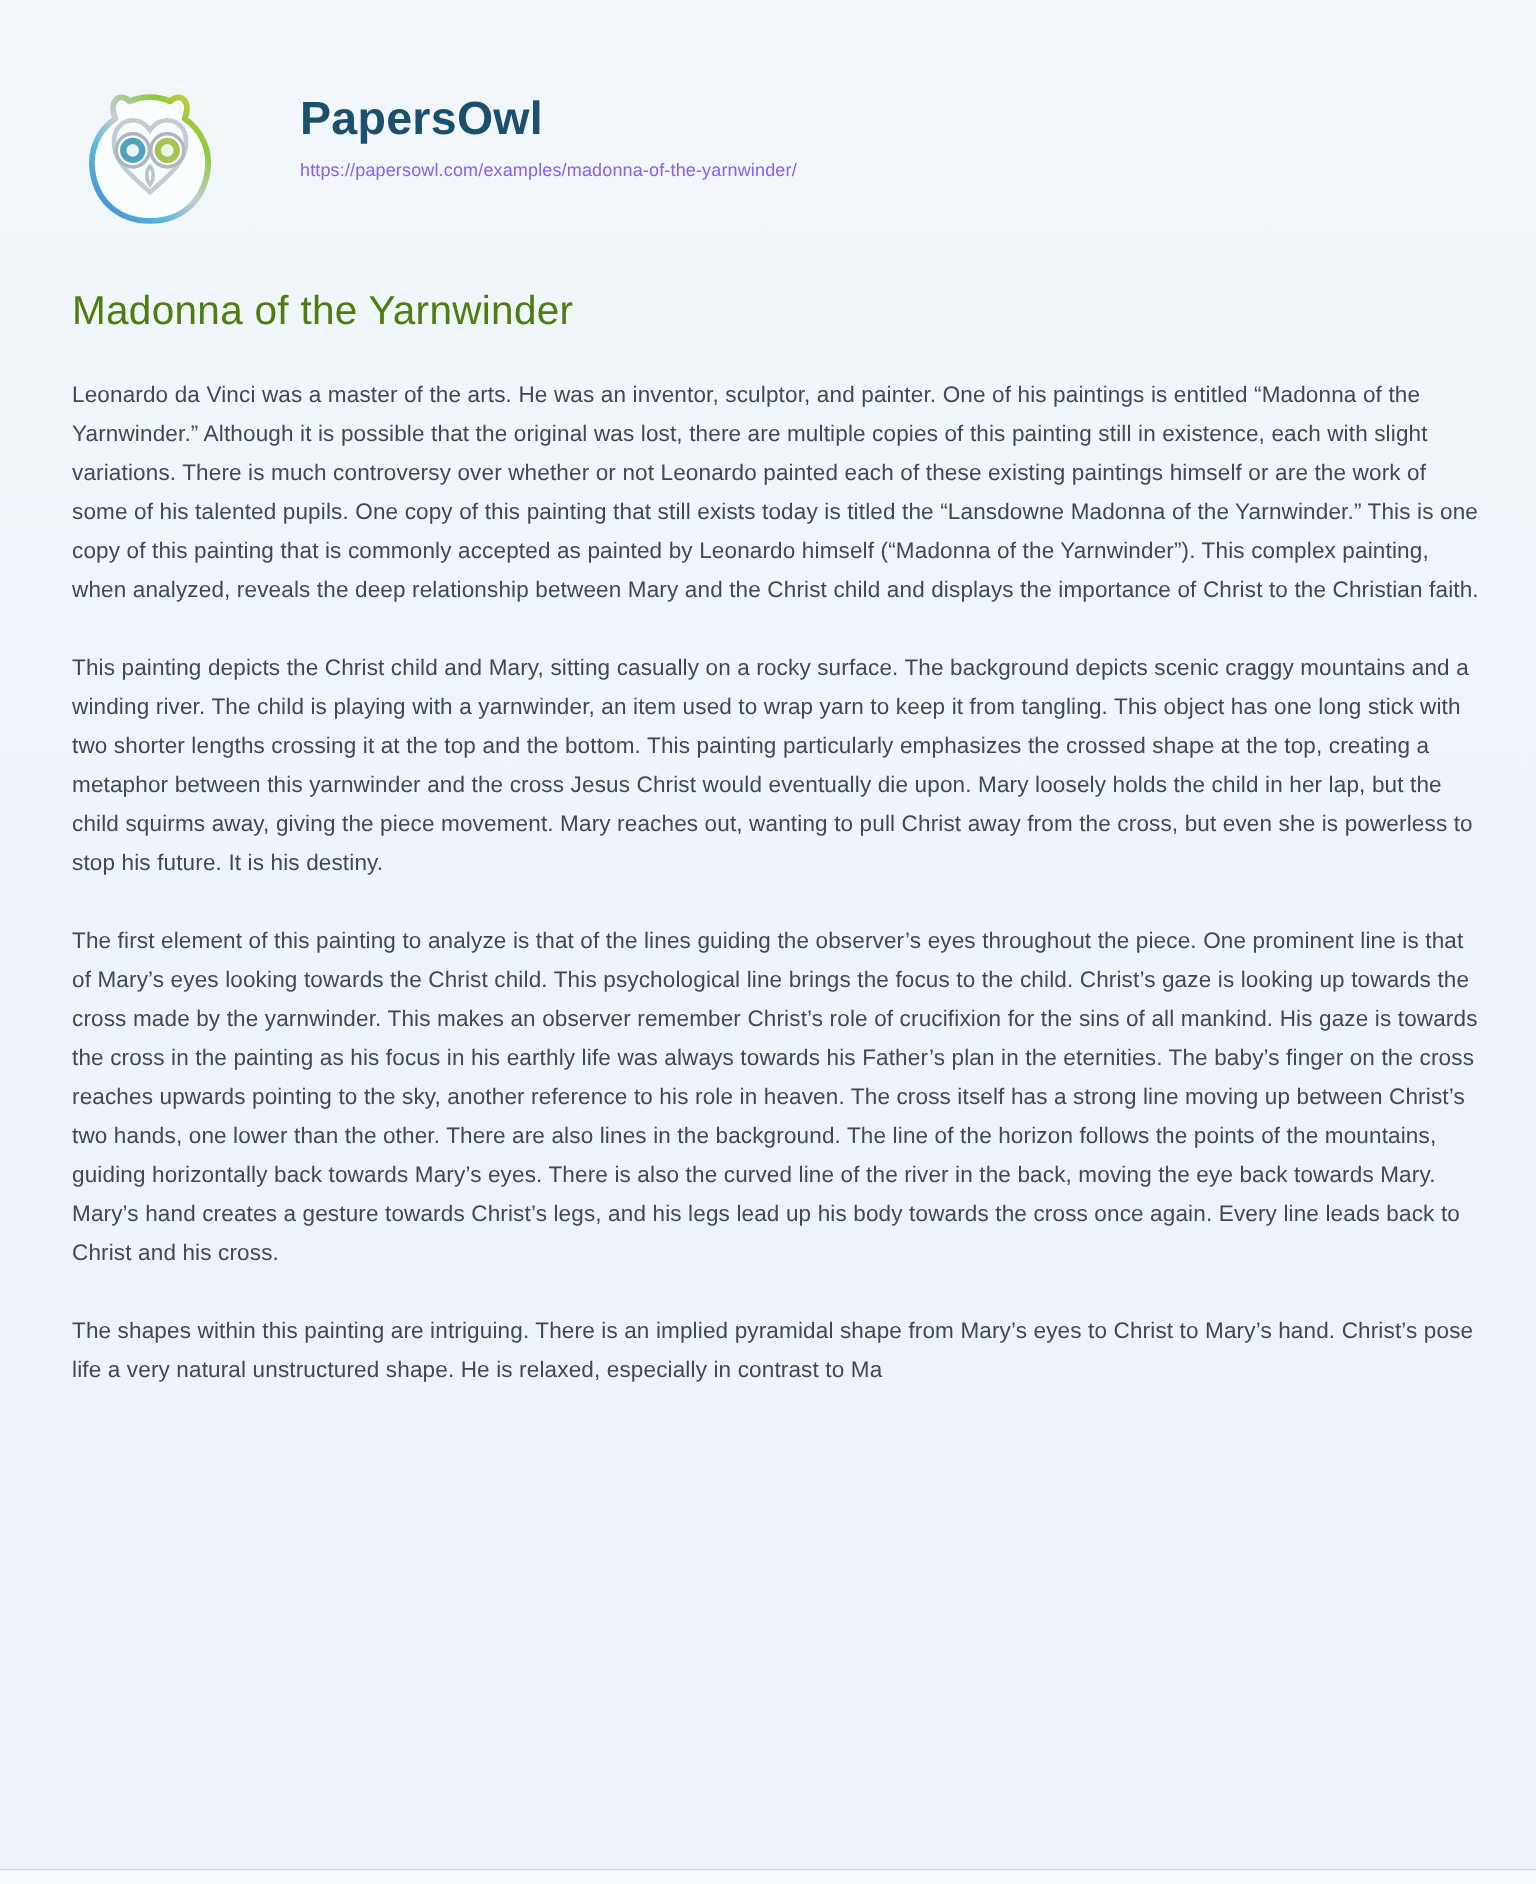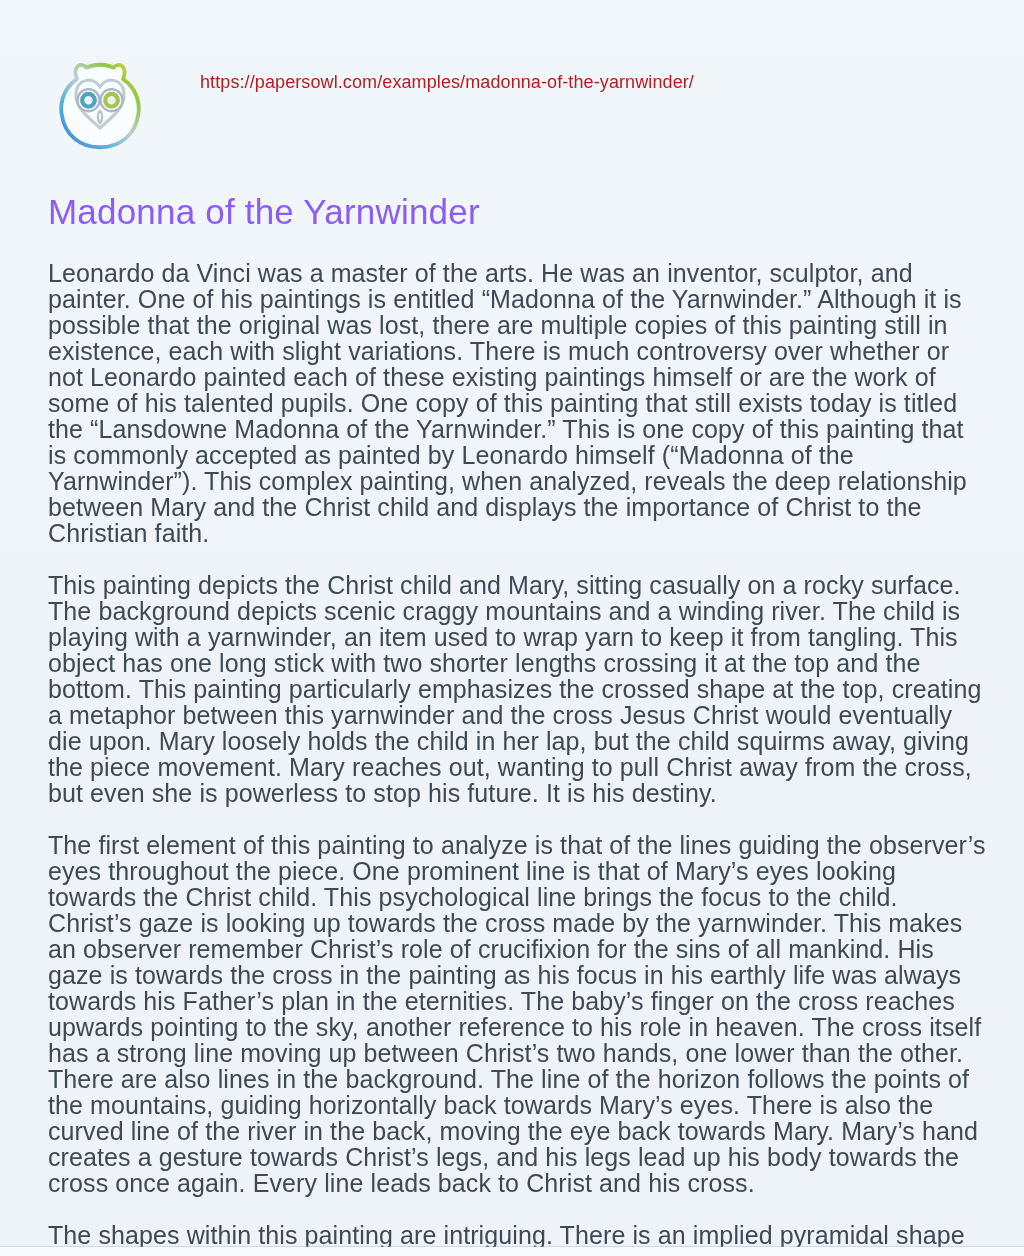--- a/index.html
+++ b/index.html
@@ -37,41 +37,41 @@
   .brand-name {
     font-size: 31px;
     font-weight: 700;
     color: #1b4f6c;
     letter-spacing: 0.2px;
     line-height: 1.1;
   }
   .source-url {
     display: inline-block;
     margin-top: 10px;
-    font-size: 18px;
-    color: #b91c1c;
+    font-size: 12px;
+    color: #8b5cf6;
     text-decoration: none;
     letter-spacing: 0.1px;
   }
   
   .doc-title {
     margin: 38px 0 0 0;
-    font-size: 35px;
+    font-size: 27px;
     font-weight: 400;
-    color: #8b5cf6;
+    color: #4d7c0f;
     letter-spacing: 0.2px;
   }
   
   .essay {
     margin-top: 28px;
     width: 938px;
   }
   .essay p {
     margin: 0 0 26px 0;
-    font-size: 25px;
+    font-size: 15px;
     line-height: 26px;
     color: #3e4954;
     letter-spacing: 0.1px;
   }
   
   .page-bottom-edge {
     position: absolute;
     left: 0;
     bottom: 9px;
     width: 100%;
@@ -115,20 +115,21 @@
         <circle cx="38" cy="44" r="11.5" fill="#ffffff" stroke="#aab8c1" stroke-width="2.4"></circle>
         <circle cx="38" cy="44" r="6.6" fill="#eaf3f5" stroke="#4fa3bd" stroke-width="4.4"></circle>
 
         <circle cx="62" cy="44" r="11.5" fill="#ffffff" stroke="#aab8c1" stroke-width="2.4"></circle>
         <circle cx="62" cy="44" r="6.6" fill="#eef4e4" stroke="#a6c455" stroke-width="4.4"></circle>
 
         <path d="M50 55 C 53 58, 53 64, 50 68 C 47 64, 47 58, 50 55 Z" fill="none" stroke="#b7c2ca" stroke-width="2.4"></path>
       </svg>
     </div>
     <div class="brand-block">
+      <div class="brand-name">PapersOwl</div>
       <a class="source-url" href="#">https://papersowl.com/examples/madonna-of-the-yarnwinder/</a>
     </div>
   </div>
 
   <h1 class="doc-title">Madonna of the Yarnwinder</h1>
 
   <div class="essay">
     <p>Leonardo da Vinci was a master of the arts. He was an inventor, sculptor, and painter. One of his paintings is entitled “Madonna of the Yarnwinder.” Although it is possible that the original was lost, there are multiple copies of this painting still in existence, each with slight variations. There is much controversy over whether or not Leonardo painted each of these existing paintings himself or are the work of some of his talented pupils. One copy of this painting that still exists today is titled the “Lansdowne Madonna of the Yarnwinder.” This is one copy of this painting that is commonly accepted as painted by Leonardo himself (“Madonna of the Yarnwinder”). This complex painting, when analyzed, reveals the deep relationship between Mary and the Christ child and displays the importance of Christ to the Christian faith.</p>
     <p>This painting depicts the Christ child and Mary, sitting casually on a rocky surface. The background depicts scenic craggy mountains and a winding river. The child is playing with a yarnwinder, an item used to wrap yarn to keep it from tangling. This object has one long stick with two shorter lengths crossing it at the top and the bottom. This painting particularly emphasizes the crossed shape at the top, creating a metaphor between this yarnwinder and the cross Jesus Christ would eventually die upon. Mary loosely holds the child in her lap, but the child squirms away, giving the piece movement. Mary reaches out, wanting to pull Christ away from the cross, but even she is powerless to stop his future. It is his destiny.</p>
     <p>The first element of this painting to analyze is that of the lines guiding the observer’s eyes throughout the piece. One prominent line is that of Mary’s eyes looking towards the Christ child. This psychological line brings the focus to the child. Christ’s gaze is looking up towards the cross made by the yarnwinder. This makes an observer remember Christ’s role of crucifixion for the sins of all mankind. His gaze is towards the cross in the painting as his focus in his earthly life was always towards his Father’s plan in the eternities. The baby’s finger on the cross reaches upwards pointing to the sky, another reference to his role in heaven. The cross itself has a strong line moving up between Christ’s two hands, one lower than the other. There are also lines in the background. The line of the horizon follows the points of the mountains, guiding horizontally back towards Mary’s eyes. There is also the curved line of the river in the back, moving the eye back towards Mary. Mary’s hand creates a gesture towards Christ’s legs, and his legs lead up his body towards the cross once again. Every line leads back to Christ and his cross.</p>

